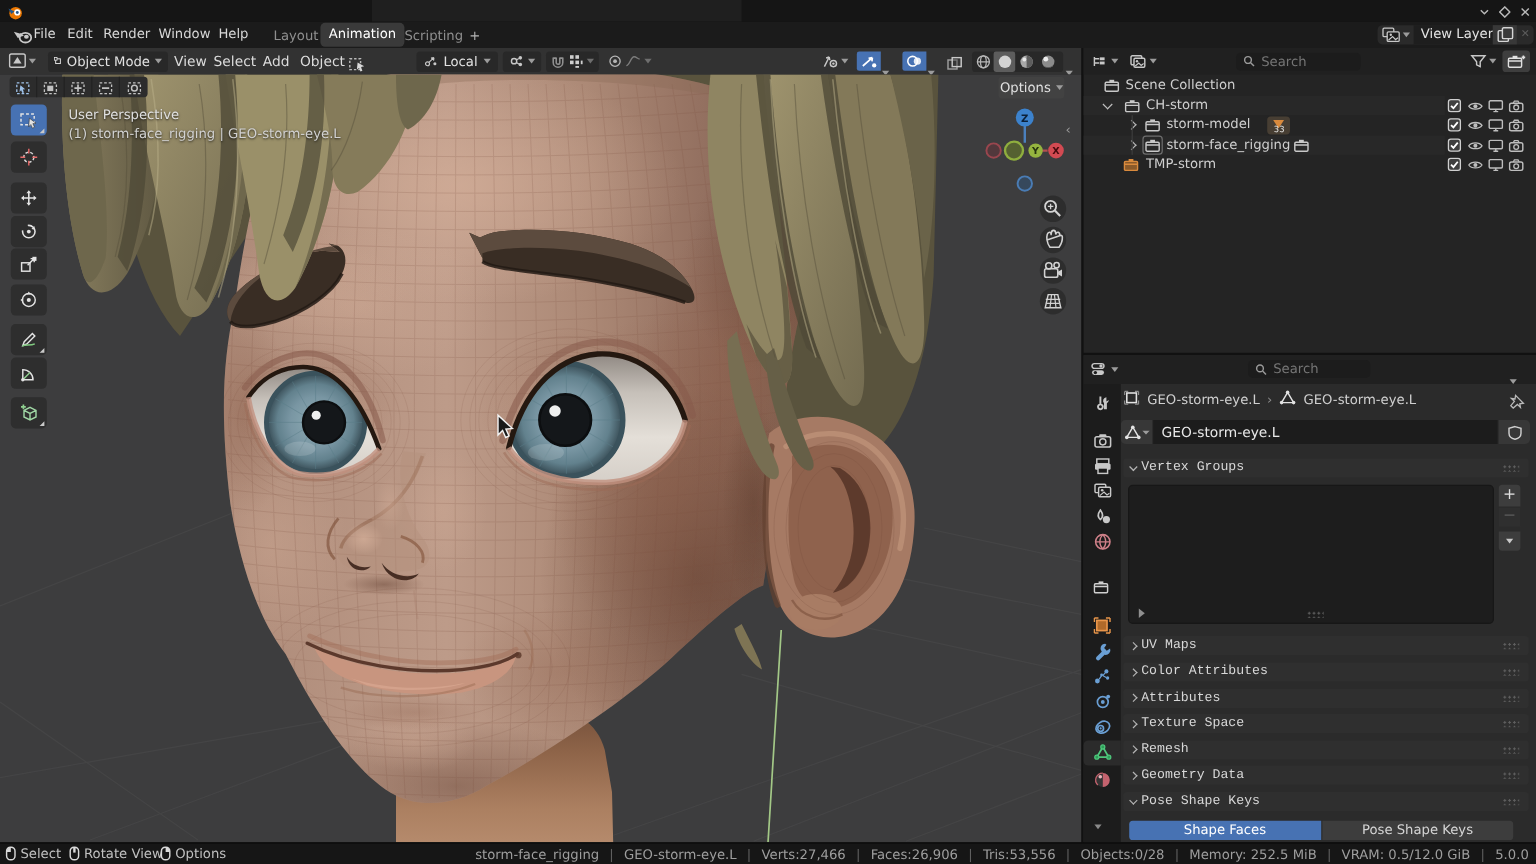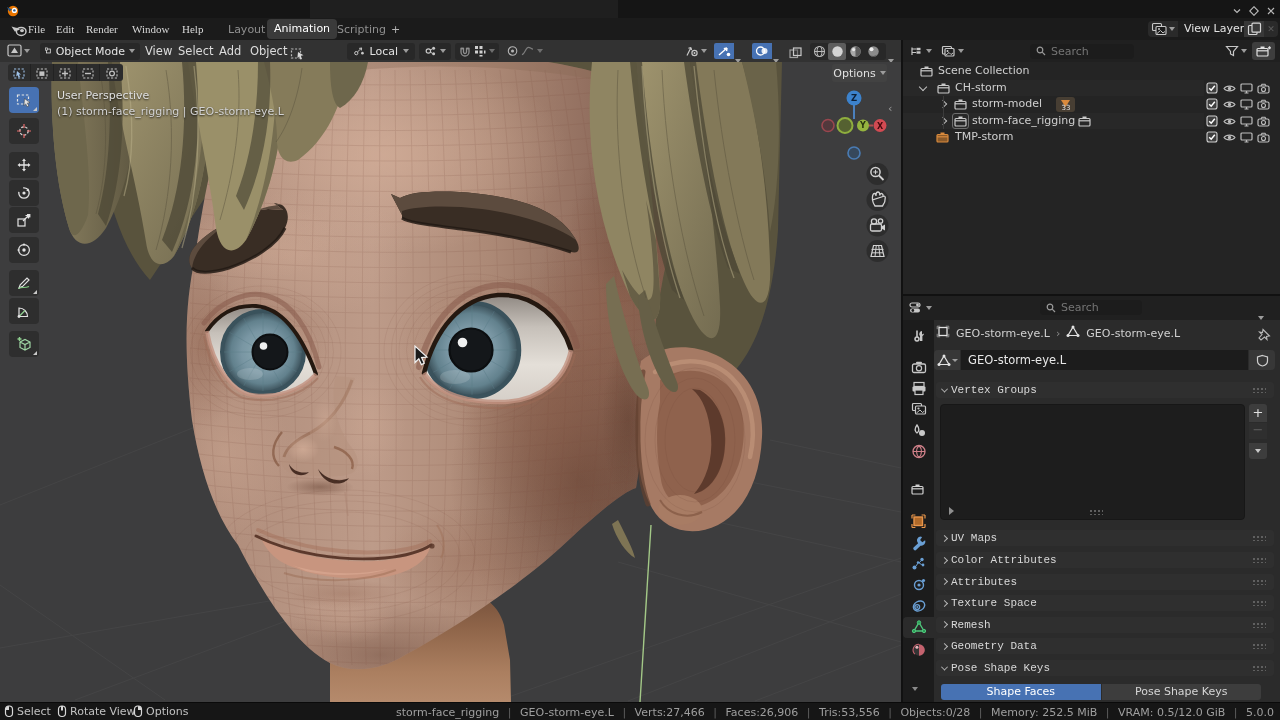--- a/index.html
+++ b/index.html
@@ -3,21 +3,21 @@
 *{margin:0;padding:0;box-sizing:border-box;font-family:"DejaVu Sans",sans-serif;}
 html,body{width:1280px;height:720px;overflow:hidden;background:#111;}
 #app{position:relative;width:1280px;height:720px;}
 .abs{position:absolute;}
 
 #titlebar{left:0;top:0;width:1280px;height:18px;background:#151515;}
 #titlebar .mid{left:310px;top:0;width:308px;height:18px;background:#1f1f1f;}
 .winbtn{top:0;height:18px;line-height:17px;color:#b4b4b4;font-size:10px;text-align:center;width:16px;}
 
 #menubar{left:0;top:18px;width:1280px;height:22px;background:#1b1b1b;}
-.menu-item{top:0;height:22px;line-height:22px;font-size:11px;color:#d8d8d8;font-family:Liberation Serif, serif;}
+.menu-item{top:0;height:22px;line-height:22px;font-size:11px;color:#d8d8d8;}
 .wtab{top:1px;height:21px;line-height:21px;font-size:11px;color:#8f8f8f;}
 .wtab.active{background:#3a3a3a;border-radius:4px;color:#fff;padding:0 8px;top:1px;height:20px;line-height:19px;}
 
 #vpheader{left:0;top:40px;width:901px;height:22px;background:#323232;}
 #vp{left:0;top:62px;width:901px;height:640px;background:#3d3d3e;}
 .vph-menu{top:0;height:22px;line-height:22px;font-size:11.5px;color:#dcdcdc;}
 .dd{background:#282828;border-radius:3px;top:2.5px;height:17px;display:flex;align-items:center;color:#e2e2e2;font-size:11px;}
 .chev{width:0;height:0;border-left:3.5px solid transparent;border-right:3.5px solid transparent;border-top:4px solid #9c9c9c;display:inline-block;}
 .vtext{color:#e0e0e0;font-size:11px;text-shadow:0 1px 2px rgba(0,0,0,.8);}
 #optionsbtn{left:832px;top:2px;width:55px;height:18px;background:#424242;border-radius:3px;color:#e0e0e0;font-size:11px;display:flex;align-items:center;justify-content:center;gap:4px;}

